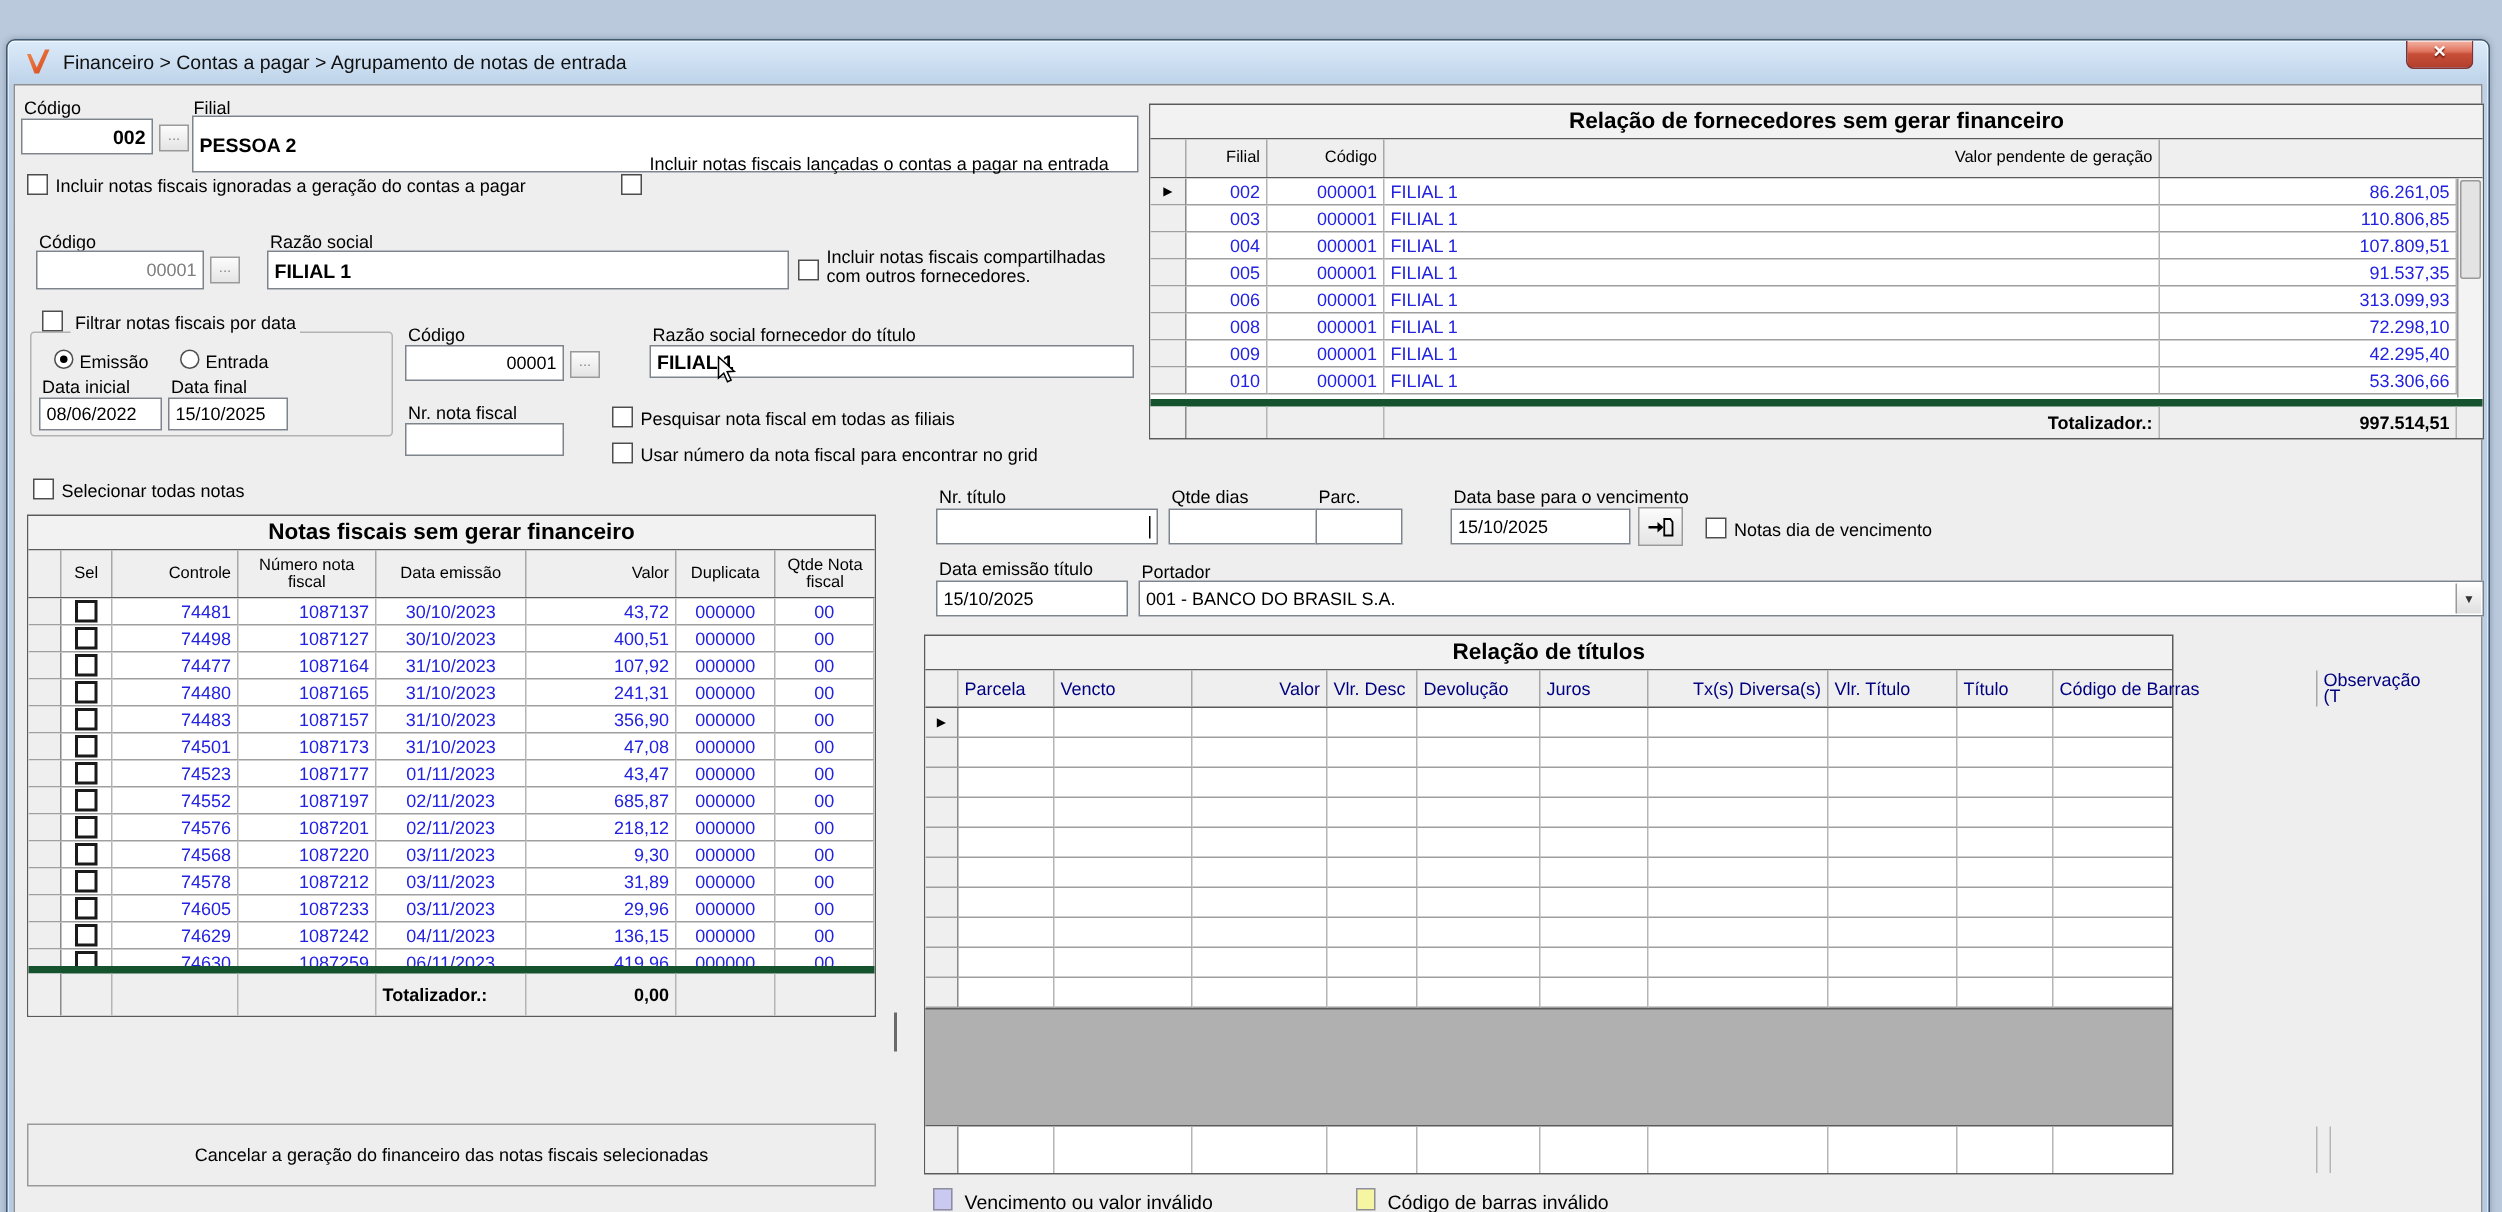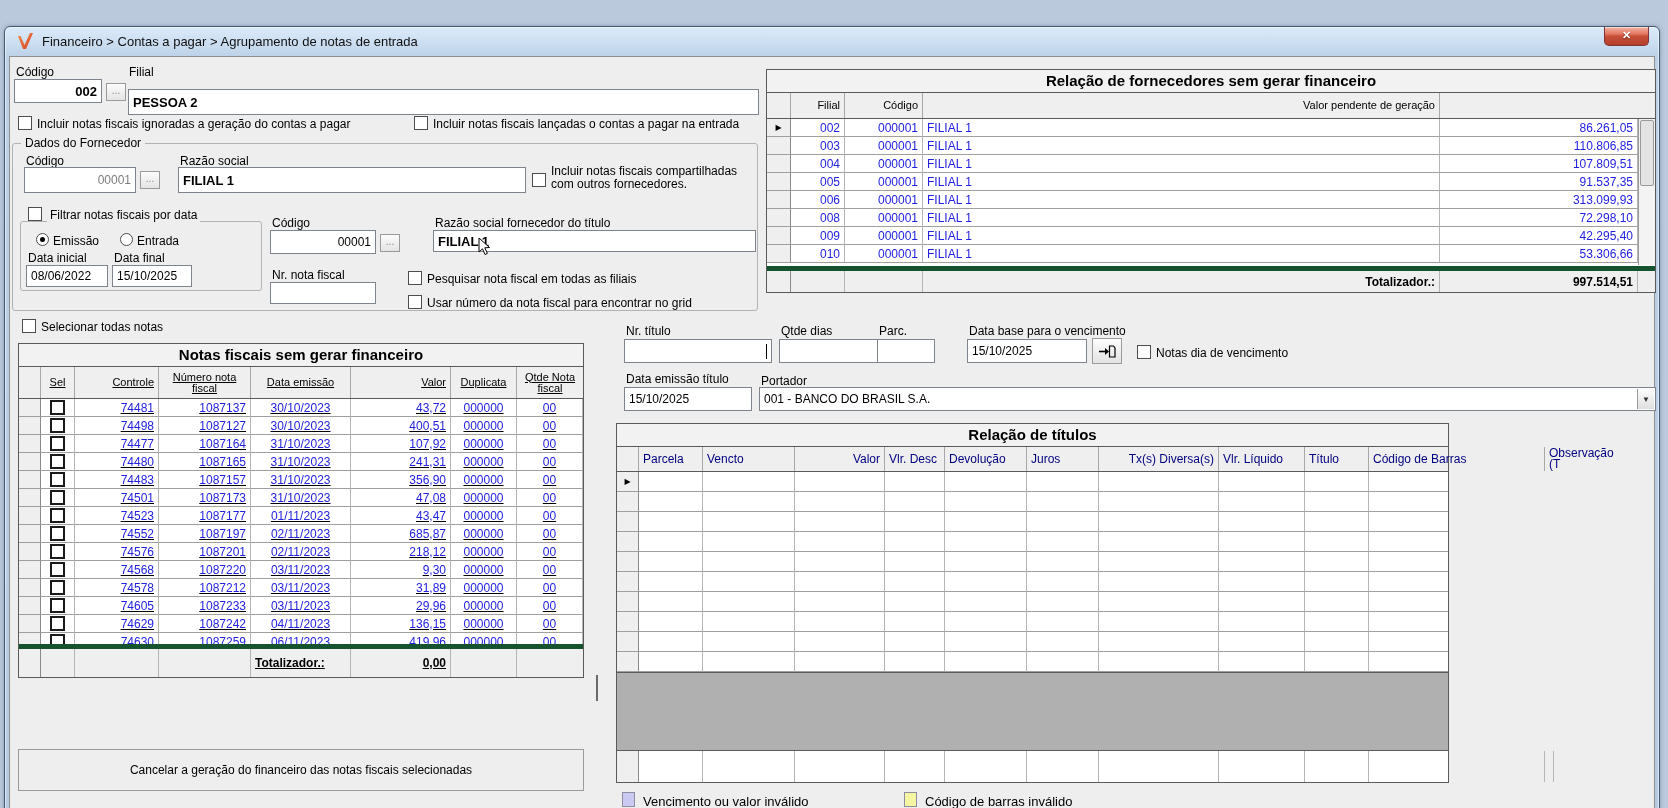--- a/index.html
+++ b/index.html
@@ -20,21 +20,21 @@
   .btn3{position:absolute;background:linear-gradient(#fcfcfc,#e4e4e4);border:1px solid #9a9a9a;color:#8a8a8a;text-align:center;font-size:10px;line-height:13px;cursor:pointer;}
   .cb{position:absolute;width:14px;height:14px;background:#fff;border:1px solid #4d4d4d;}
   .radio{position:absolute;width:13px;height:13px;background:#fff;border:1px solid #4d4d4d;border-radius:50%;}
   .radio.sel::after{content:"";position:absolute;left:3px;top:3px;width:5px;height:5px;border-radius:50%;background:#000;}
   .group{position:absolute;border:1px solid #b2b2b2;border-radius:3px;}
   .glegend{position:absolute;top:-7px;left:8px;background:#eee;padding:0 4px;white-space:nowrap;line-height:13px;}
   .gridbox{position:absolute;border:1px solid #5a5a5a;background:#fff;display:flex;flex-direction:column;}
   .gtitle{flex:0 0 22px;background:#f2f2f2;border-bottom:1px solid #5a5a5a;text-align:center;font-weight:bold;font-size:15px;line-height:22px;}
   .ghead{background:#efefef;border-bottom:1px solid #5a5a5a;}
   .fcols{display:grid;grid-template-columns:24px 54px 78px 1fr 198px 17px;}
-  .ncols{display:grid;grid-template-columns:22px 34px 84px 92px 100px 100px 66px 66px;text-decoration:underline;}
+  .ncols{display:grid;grid-template-columns:22px 34px 84px 92px 100px 100px 66px 66px;}
   .tcols{display:grid;grid-template-columns:22px 64px 92px 90px 60px 82px 72px 120px 86px 64px 176px 1fr;}
   .hc{border-right:1px solid #a8a8a8;padding:1px 4px;display:flex;align-items:center;font-size:11px;line-height:11px;}
   .hc.r{justify-content:flex-end;}
   .hc.cen{justify-content:center;text-align:center;}
   .hc.last{border-right:none;}
   .tcols .hc{color:#000080;font-size:12px;}
   .gbody{flex:1 1 auto;background:#fff;overflow:hidden;position:relative;}
   .grow{height:18px;cursor:default;}
   .trow{height:20px;}
   .c{border-right:1px solid #b5b5b5;border-bottom:1px solid #9f9f9f;padding:0 4px;display:flex;align-items:center;overflow:hidden;white-space:nowrap;font-size:12px;}
@@ -78,32 +78,29 @@
   </div>
 
   <div class="content">
 
     <span class="lbl" style="left:6px;top:9px">Código</span>
     <div class="inp r bold" style="left:4px;top:22px;width:88px;height:24px">
         <span>002</span>
       </div>
     <div class="btn3" style="left:96px;top:26px;width:20px;height:18px"><span>...</span></div>
     <span class="lbl" style="left:119px;top:9px">Filial</span>
-    <div class="inp bold" style="left:118px;top:32px;width:631px;height:26px">
+    <div class="inp bold" style="left:118px;top:20px;width:631px;height:38px">
         <span>PESSOA 2</span>
       </div>
 
     <span class="cb" style="left:8px;top:59px"></span>
     <span class="lbl" style="left:27px;top:61px">Incluir notas fiscais ignoradas a geração do contas a pagar</span>
     <span class="cb" style="left:404px;top:59px"></span>
-    <span class="lbl" style="left:423px;top:61px">Incluir notas fiscais lançadas o contas a pagar na entrada</span>
-
-    <div class="group" style="left:2px;top:86px;width:746px;height:168px">
-      <span class="glegend">Dados do Fornecedor</span>
-    </div>
+    <span class="lbl" style="left:423px;top:46px">Incluir notas fiscais lançadas o contas a pagar na entrada</span>
+
     <span class="lbl" style="left:16px;top:98px">Código</span>
     <div class="inp r gray" style="left:14px;top:110px;width:112px;height:26px">
         <span>00001</span>
       </div>
     <div class="btn3" style="left:130px;top:114px;width:20px;height:18px"><span>...</span></div>
     <span class="lbl" style="left:170px;top:98px">Razão social</span>
     <div class="inp bold" style="left:168px;top:110px;width:348px;height:26px">
         <span>FILIAL 1</span>
       </div>
     <span class="cb" style="left:522px;top:116px"></span>
@@ -503,21 +500,21 @@
       <div class="gtitle">Relação de títulos</div>
       <div class="ghead tcols" style="flex:0 0 20px">
         <div class="hc"></div>
         <div class="hc">Parcela</div>
         <div class="hc">Vencto</div>
         <div class="hc r">Valor</div>
         <div class="hc">Vlr. Desc</div>
         <div class="hc">Devolução</div>
         <div class="hc">Juros</div>
         <div class="hc r">Tx(s) Diversa(s)</div>
-        <div class="hc">Vlr. Líquido</div>
+        <div class="hc">Vlr. Título</div>
         <div class="hc">Título</div>
         <div class="hc">Código de Barras</div>
         <div class="hc last">Observação (T</div>
       </div>
       <div class="gbody" style="flex:0 0 200px">
           <div class="grow trow tcols">
             <div class="c ind">▶</div>
             <div class="c"></div>
             <div class="c"></div>
             <div class="c"></div>

